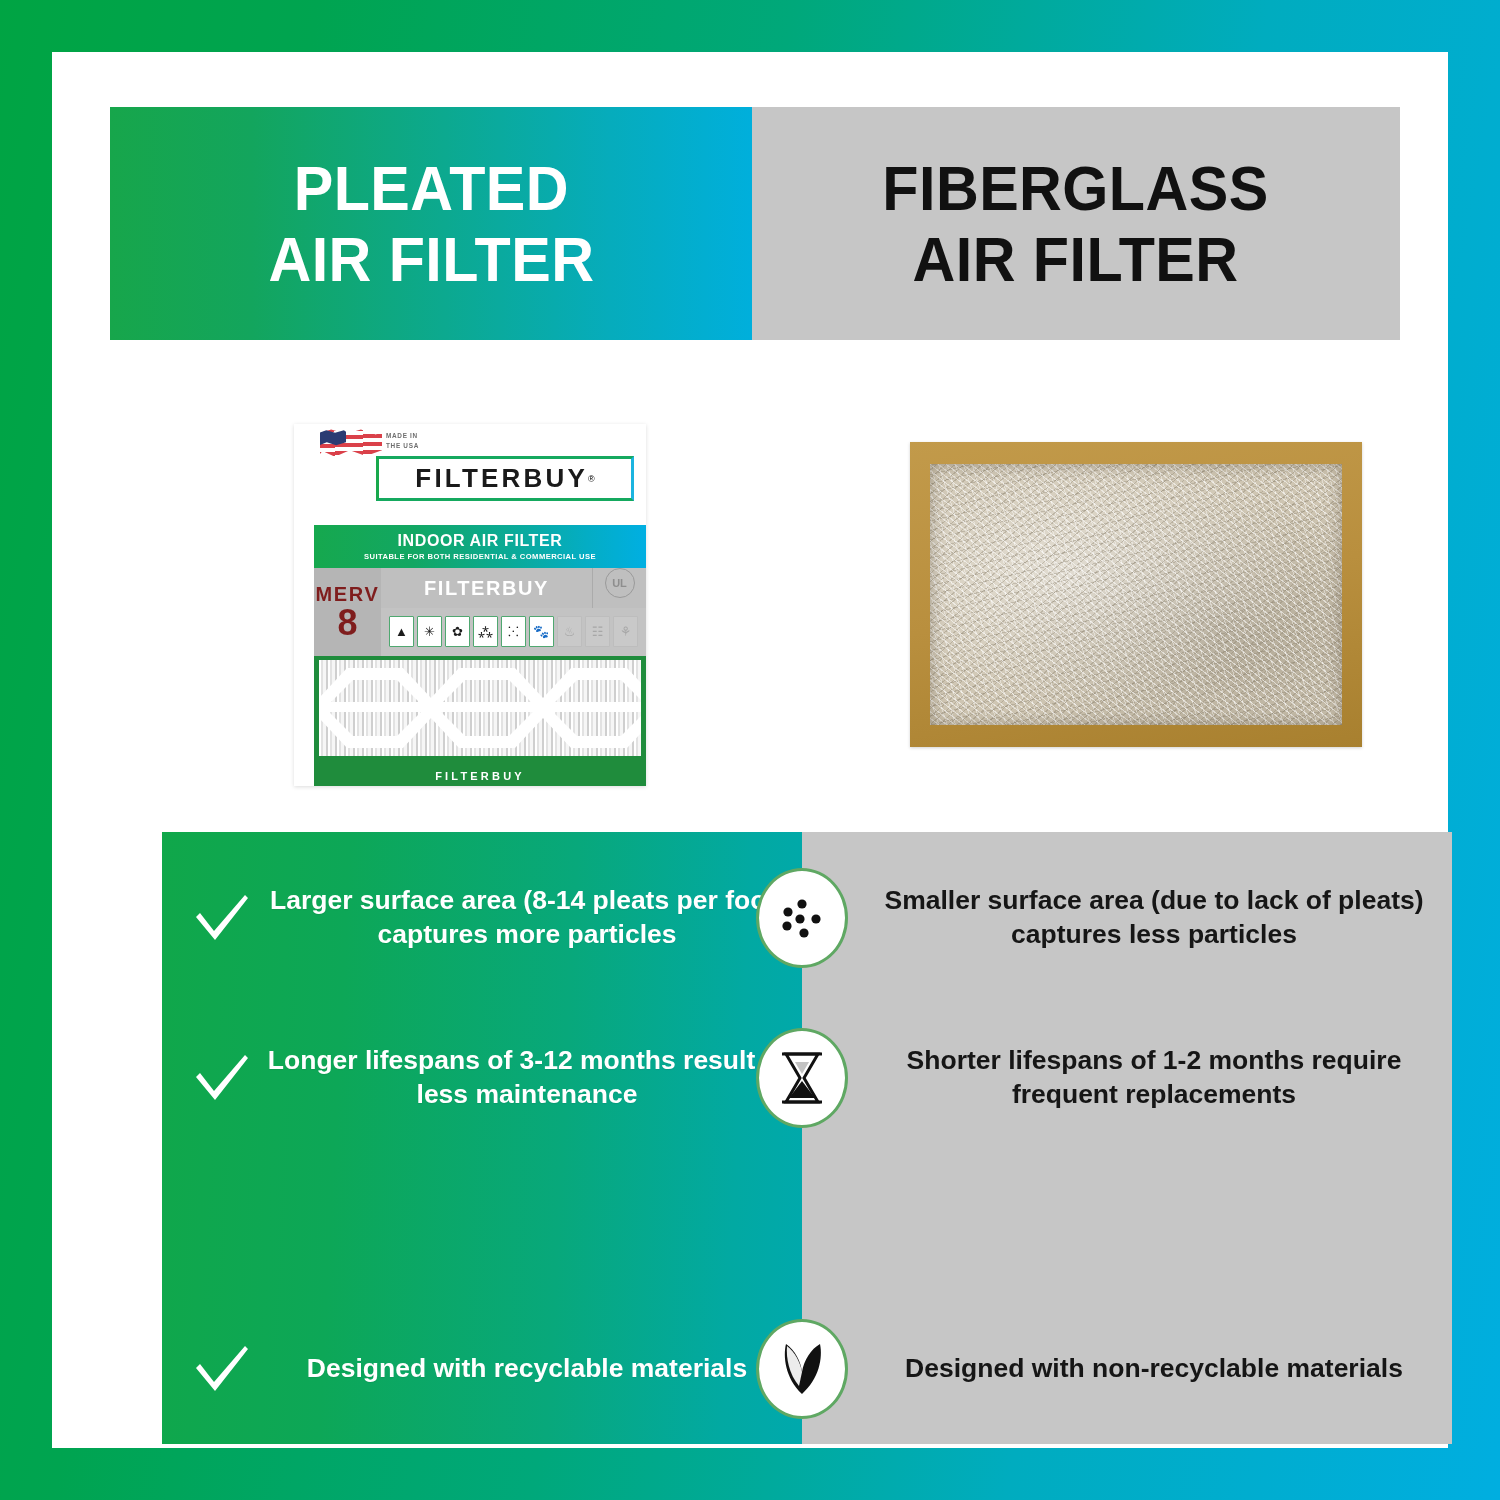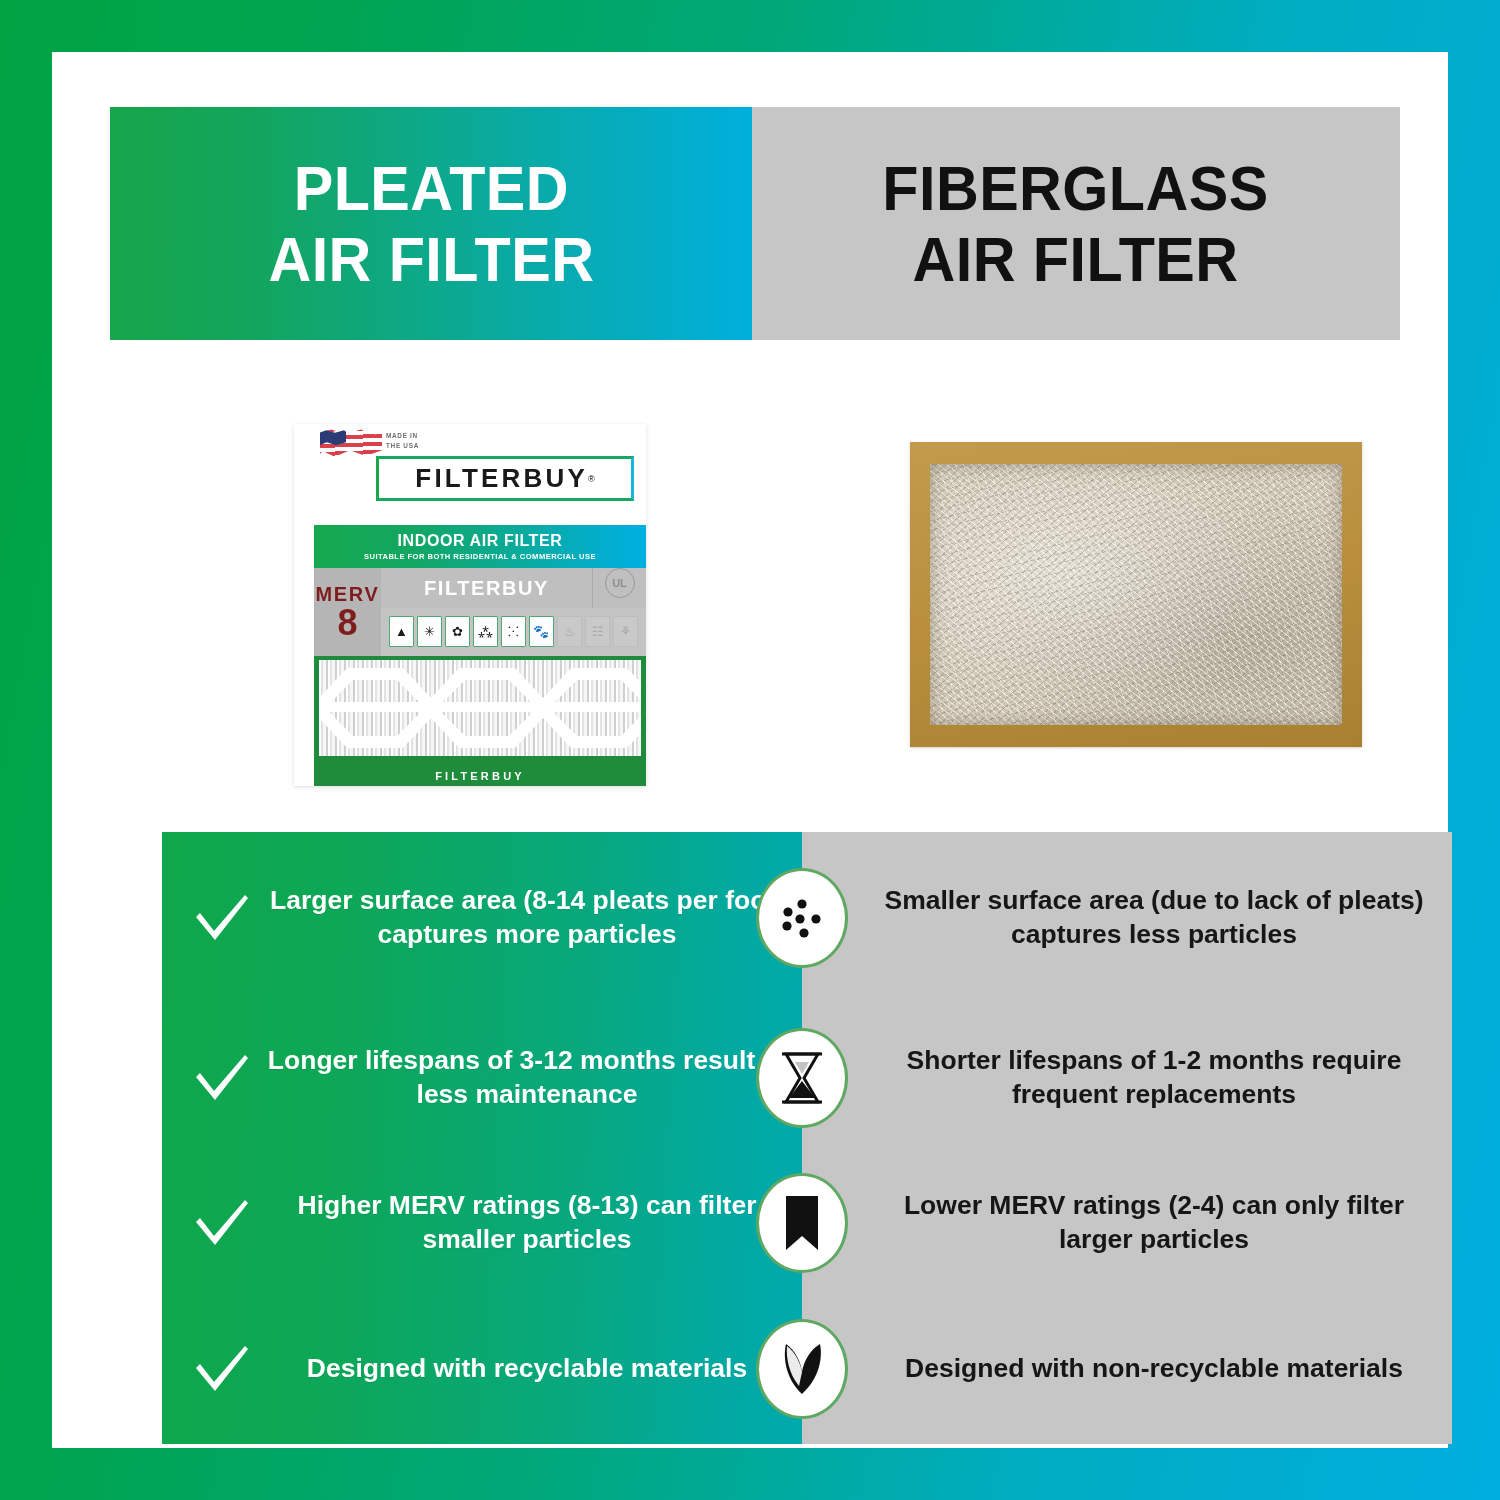--- a/index.html
+++ b/index.html
@@ -384,38 +384,20 @@
               <path d="M12,6 L44,6 L30,30 L44,54 L12,54 L26,30 Z"></path>
               <line x1="8" y1="6" x2="48" y2="6"></line>
               <line x1="8" y1="54" x2="48" y2="54"></line>
             </g>
             <path d="M15,50 L41,50 L28,33 Z" fill="#111111"></path>
             <path d="M21,14 L35,14 L28,26 Z" fill="#111111" opacity="0.25"></path>
           </svg>
         </div>
       </div>
 
-      <div class="row" id="row2">
-        <div class="row-left">
-          <div class="check">
-            <svg width="62" height="62" viewBox="0 0 62 62">
-              <path d="M6,30 L10,26 L24,44 L55,8 L58,11 L25,53 Z" fill="#FFFFFF"></path>
-            </svg>
-          </div>
-          <div class="txt-left">Higher MERV ratings (8-13) can filter smaller particles</div>
-        </div>
-        <div class="row-right">
-          <div class="txt-right">Lower MERV ratings (2-4) can only filter larger particles</div>
-        </div>
-        <div class="mid-icon">
-          <svg width="44" height="62" viewBox="0 0 44 62">
-            <path d="M6,4 L38,4 L38,58 L22,44 L6,58 Z" fill="#111111"></path>
-          </svg>
-        </div>
-      </div>
 
       <div class="row" id="row3">
         <div class="row-left">
           <div class="check">
             <svg width="62" height="62" viewBox="0 0 62 62">
               <path d="M6,30 L10,26 L24,44 L55,8 L58,11 L25,53 Z" fill="#FFFFFF"></path>
             </svg>
           </div>
           <div class="txt-left">Designed with recyclable materials</div>
         </div>

